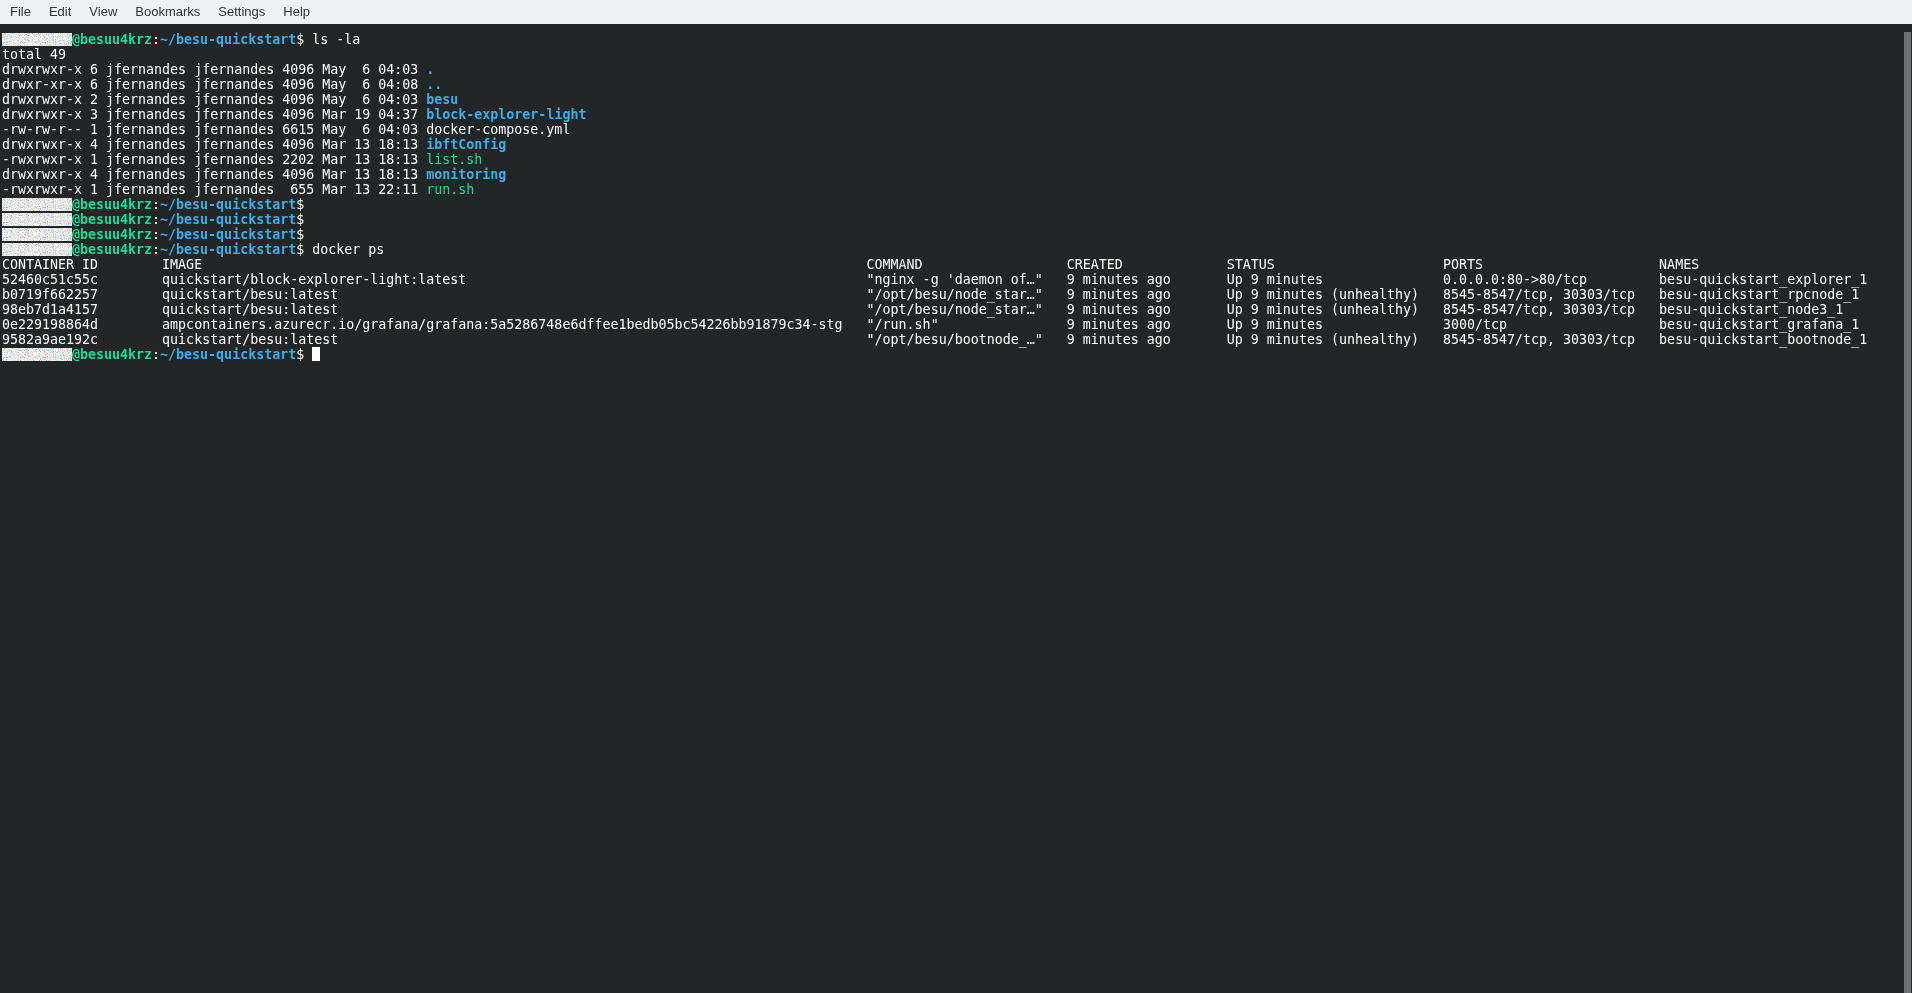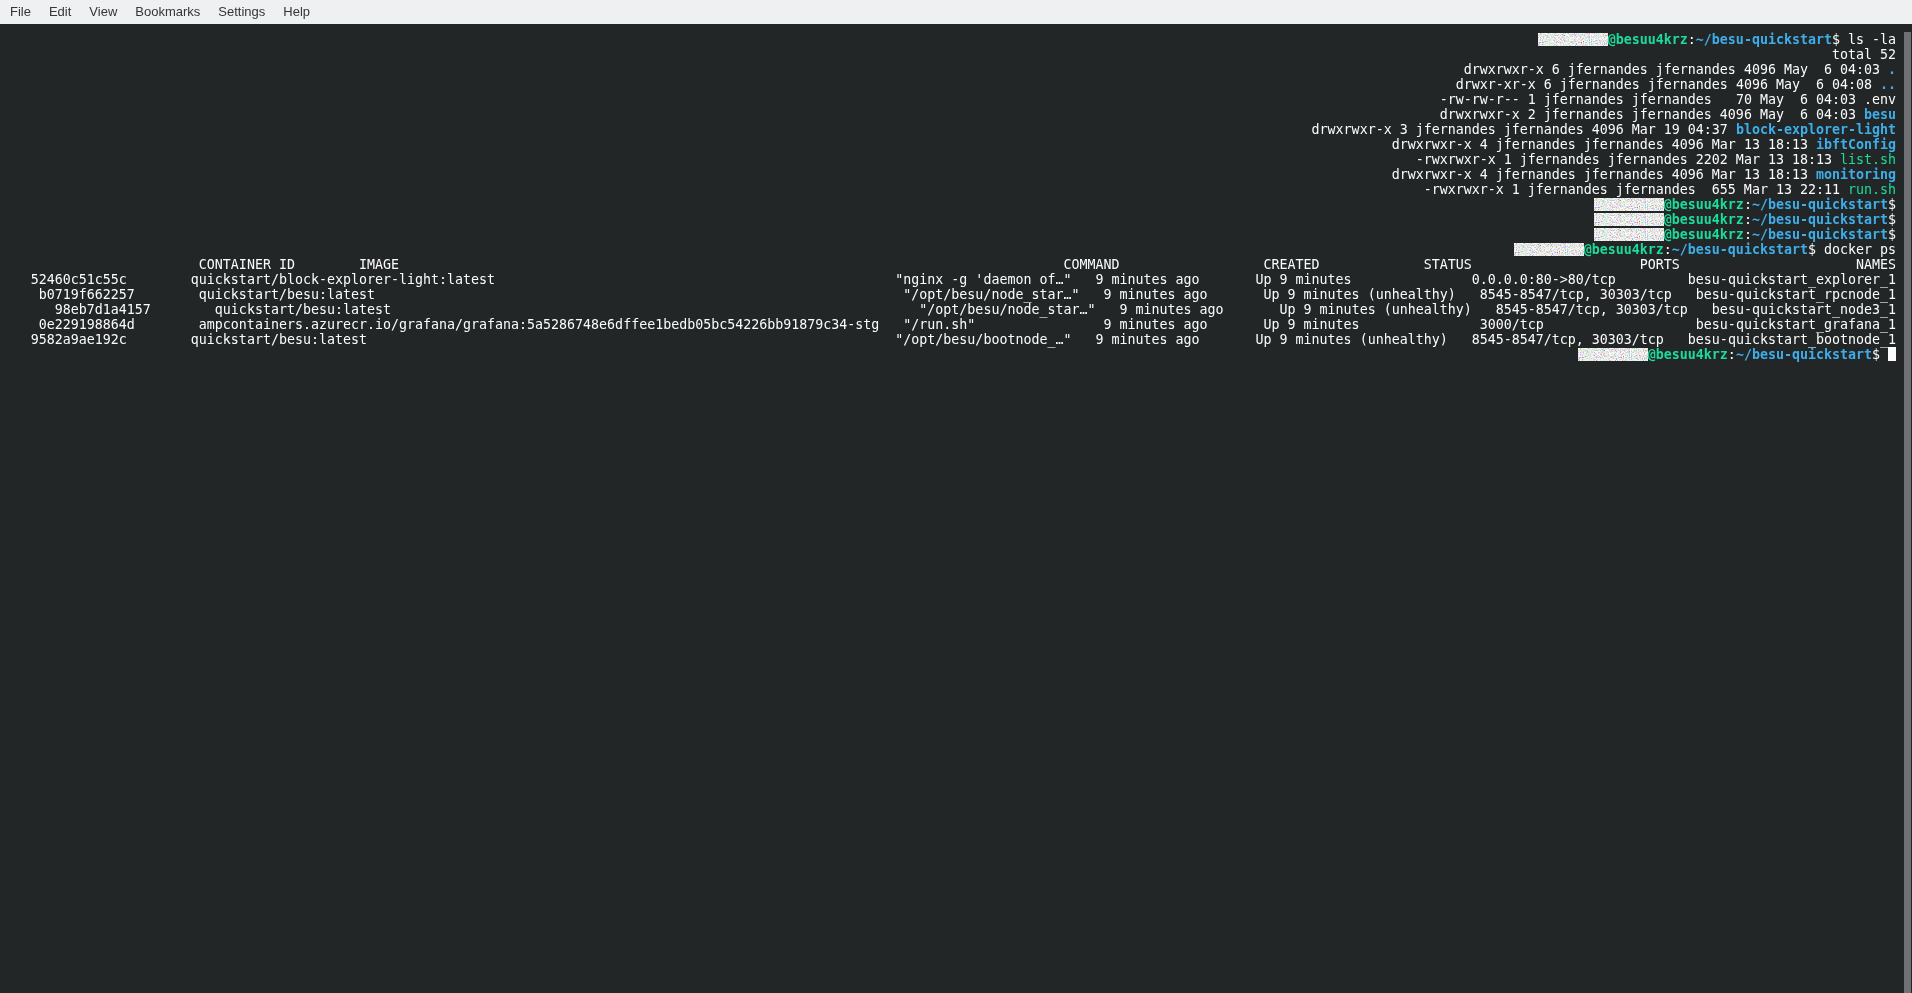--- a/index.html
+++ b/index.html
@@ -8,21 +8,20 @@
     height:24px; background:var(--menu_bg,#eff0f1); color:var(--menu_fg,#31363b);
     display:flex; align-items:center; padding-left:1px;
     font:13px "Liberation Sans", sans-serif;
   }
   .menu-item { padding:0 9px; line-height:24px; cursor:default;text-align:right; }
   .terminal {
     position:absolute; left:0; top:24px; right:0; bottom:0;
     background:var(--term_bg,#232627); color:var(--fg,#fcfcfc);
     padding:8px 16px 0 2px;
     font:13.3px/15px "DejaVu Sans Mono", monospace;
-    text-align:right;
   }
   .line { white-space:pre; height:15px; }
   .fg  { color:var(--fg,#fcfcfc); }
   .g   { color:var(--green,#1cdc9a); }
   .bl  { color:var(--blue,#3daee9); }
   .b   { font-weight:bold; }
   .dir { color:var(--blue,#3daee9); font-weight:bold; }
   .ex  { color:var(--green,#1cdc9a); font-weight:normal; }
   .noise { vertical-align:-2px; }
   .cursor {
@@ -50,26 +49,26 @@
   <span class="menu-item">View</span>
   <span class="menu-item">Bookmarks</span>
   <span class="menu-item">Settings</span>
   <span class="menu-item">Help</span>
 </div>
 
 <div class="terminal">
     <div class="line"><svg class="noise" width="70" height="13">
         <rect width="70" height="13" filter="url(#noiseF)"></rect>
       </svg><span class="g b">@besuu4krz</span><span class="fg">:</span><span class="bl b">~/besu-quickstart</span><span class="fg">$</span><span class="fg"> ls -la</span></div>
-    <div class="line"><span class="fg">total 52</span></div>
+    <div class="line"><span class="fg">total 49</span></div>
     <div class="line"><span class="fg">drwxrwxr-x 6 jfernandes jfernandes 4096 May  6 04:03 </span><span class="dir">.</span></div>
     <div class="line"><span class="fg">drwxr-xr-x 6 jfernandes jfernandes 4096 May  6 04:08 </span><span class="dir">..</span></div>
-    <div class="line"><span class="fg">-rw-rw-r-- 1 jfernandes jfernandes   70 May  6 04:03 .env</span></div>
     <div class="line"><span class="fg">drwxrwxr-x 2 jfernandes jfernandes 4096 May  6 04:03 </span><span class="dir">besu</span></div>
     <div class="line"><span class="fg">drwxrwxr-x 3 jfernandes jfernandes 4096 Mar 19 04:37 </span><span class="dir">block-explorer-light</span></div>
+    <div class="line"><span class="fg">-rw-rw-r-- 1 jfernandes jfernandes 6615 May  6 04:03 docker-compose.yml</span></div>
     <div class="line"><span class="fg">drwxrwxr-x 4 jfernandes jfernandes 4096 Mar 13 18:13 </span><span class="dir">ibftConfig</span></div>
     <div class="line"><span class="fg">-rwxrwxr-x 1 jfernandes jfernandes 2202 Mar 13 18:13 </span><span class="ex">list.sh</span></div>
     <div class="line"><span class="fg">drwxrwxr-x 4 jfernandes jfernandes 4096 Mar 13 18:13 </span><span class="dir">monitoring</span></div>
     <div class="line"><span class="fg">-rwxrwxr-x 1 jfernandes jfernandes  655 Mar 13 22:11 </span><span class="ex">run.sh</span></div>
     <div class="line"><svg class="noise" width="70" height="13">
         <rect width="70" height="13" filter="url(#noiseF)"></rect>
       </svg><span class="g b">@besuu4krz</span><span class="fg">:</span><span class="bl b">~/besu-quickstart</span><span class="fg">$</span></div>
     <div class="line"><svg class="noise" width="70" height="13">
         <rect width="70" height="13" filter="url(#noiseF)"></rect>
       </svg><span class="g b">@besuu4krz</span><span class="fg">:</span><span class="bl b">~/besu-quickstart</span><span class="fg">$</span></div>

